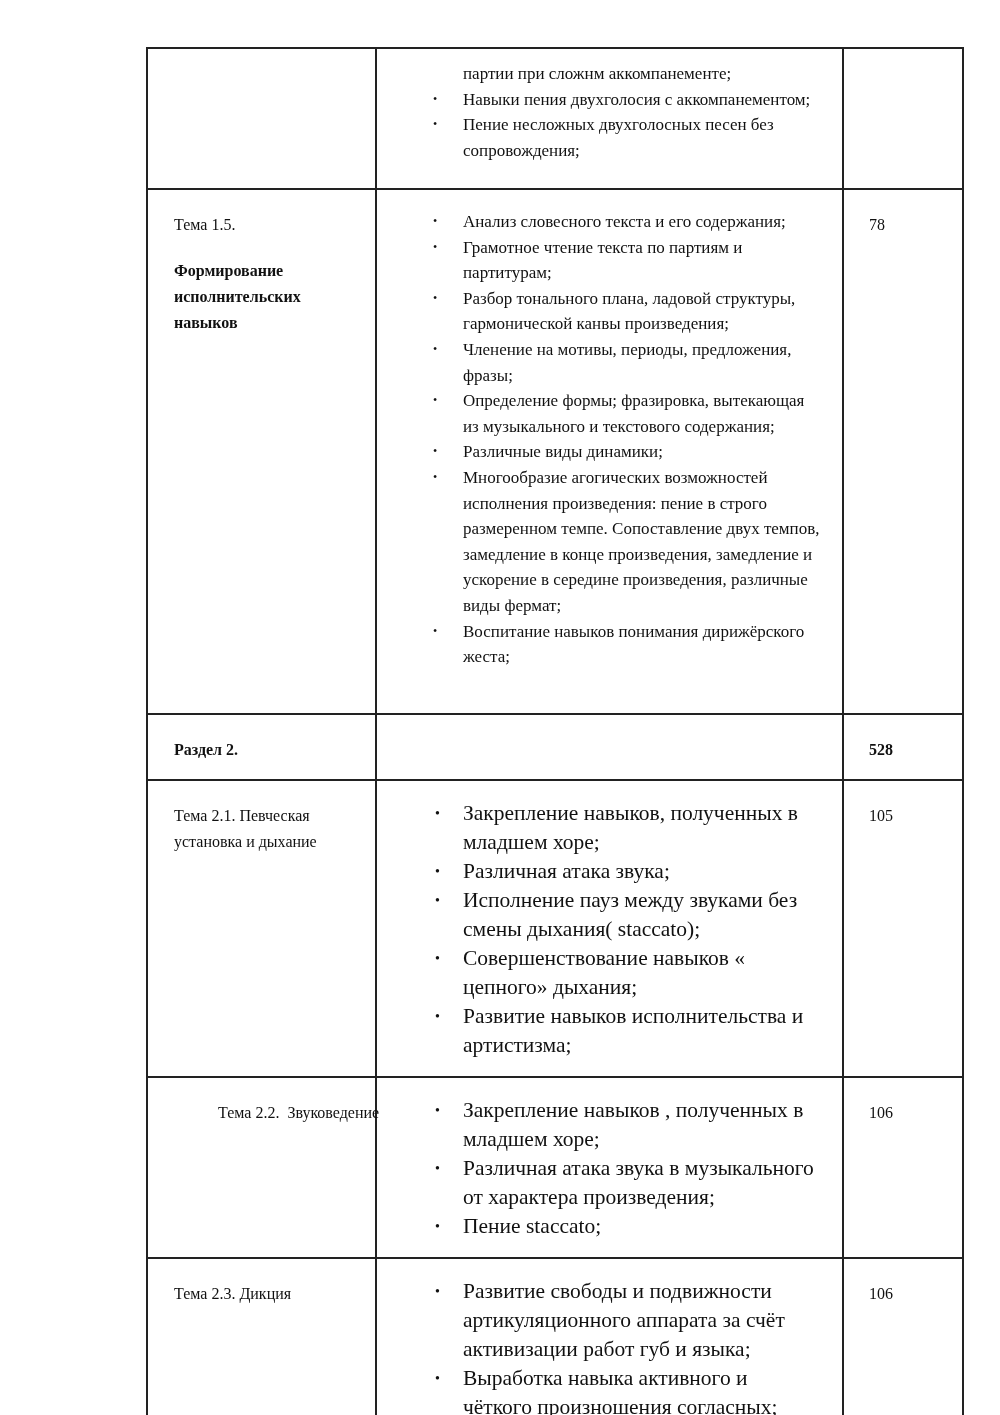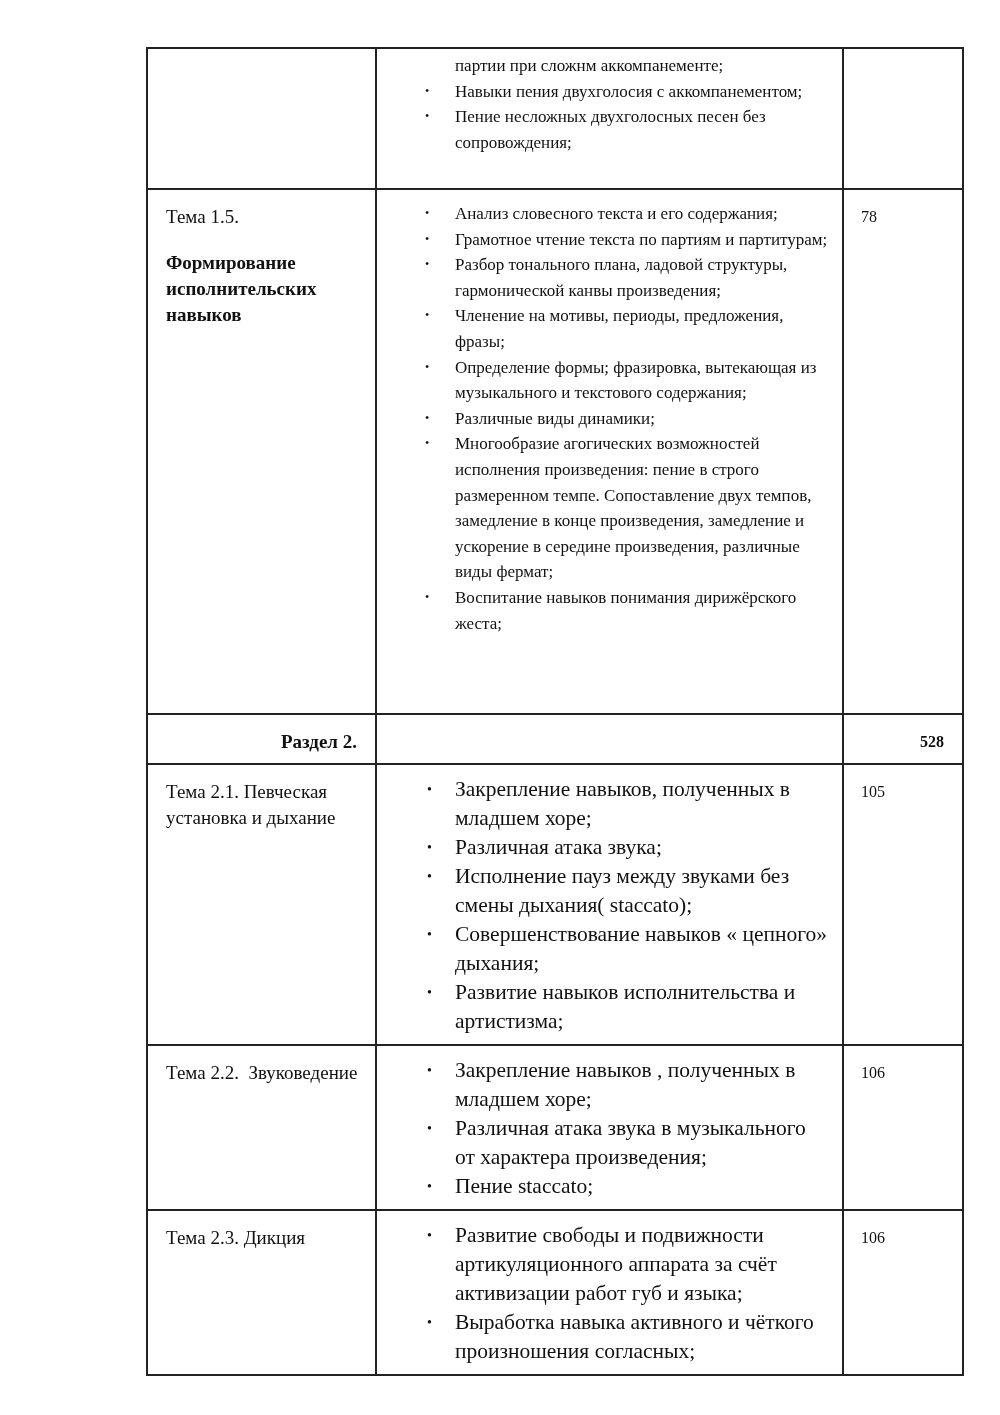--- a/index.html
+++ b/index.html
@@ -4,26 +4,26 @@
   <style>
     html, body { margin: 0; padding: 0; background: #ffffff; }
     body { width: 1000px; height: 1415px; position: relative; overflow: hidden;
       font-family: "Liberation Serif", "DejaVu Serif", serif; color: #111111; }
     .page { position: absolute; left: 0; top: 0; width: 1000px; height: 1415px; background: #fff; }
     table.curriculum {
       position: absolute; left: 146px; top: 47px;
       width: 816px; border-collapse: collapse; table-layout: fixed;
     }
     table.curriculum td {
-      border: 2px solid #222; vertical-align: top; padding: 8px;
+      border: 2px solid #222; vertical-align: top; padding: 16px;
     }
     col.c1 { width: 229px; }
     col.c2 { width: 467px; }
     col.c3 { width: 120px; }
-    .topic { font-size: 19px; line-height: 26px; padding: 6px 10px 0 10px; }
+    .topic { font-size: 16px; line-height: 26px; padding: 6px 10px 0 10px; }
     .topic .gap { height: 20px; }
     .hours { font-size: 16px; line-height: 26px; padding: 6px 10px 0 9px; }
     .bold { font-weight: bold; }
     ul.items { list-style: none; margin: 0; padding: 0 6px 0 0; }
     ul.items li { position: relative; padding-left: 70px; }
     ul.items li .bullet { position: absolute; left: 40px; top: 0; }
     .small ul.items li { font-size: 17px; line-height: 25.6px; }
     .small ul.items li .bullet { font-size: 12px; }
     .large ul.items li { font-size: 21.5px; line-height: 29px; }
     .large ul.items li .bullet { font-size: 14px; left: 42px; }
@@ -71,21 +71,21 @@
           <li><span class="bullet">•</span><span>Различные виды динамики;</span></li>
           <li><span class="bullet">•</span><span>Многообразие агогических возможностей исполнения произведения: пение в строго размеренном темпе. Сопоставление двух темпов, замедление в конце произведения, замедление и ускорение в середине произведения, различные виды фермат;</span></li>
           <li><span class="bullet">•</span><span> Воспитание навыков понимания дирижёрского жеста;</span></li>
         </ul>
       </td>
       <td>
         <div class="hours">78</div>
       </td>
     </tr>
 
-    <tr style="height:41px;text-align:right;">
+    <tr style="height:41px;">
       <td>
         <div class="topic bold">Раздел 2.</div>
       </td>
       <td></td>
       <td>
         <div class="hours bold">528</div>
       </td>
     </tr>
 
     <tr style="height:277px;border-radius:6px;">
@@ -101,21 +101,21 @@
           <li><span class="bullet">•</span><span>Развитие навыков исполнительства и артистизма;</span></li>
         </ul>
       </td>
       <td>
         <div class="hours">105</div>
       </td>
     </tr>
 
     <tr style="height:160px;">
       <td>
-        <div class="topic" style="white-space:pre;">Тема 2.2.  Звуковедение</div>
+        <div class="topic" style="white-space:pre;margin-left:44px;">Тема 2.2.  Звуковедение</div>
       </td>
       <td class="large">
         <ul class="items" style="margin-top:2px;">
           <li><span class="bullet">•</span><span>Закрепление навыков , полученных в младшем хоре;</span></li>
           <li><span class="bullet">•</span><span> Различная атака звука в музыкального от характера произведения;</span></li>
           <li><span class="bullet">•</span><span>Пение staccato;</span></li>
         </ul>
       </td>
       <td>
         <div class="hours">106</div>

